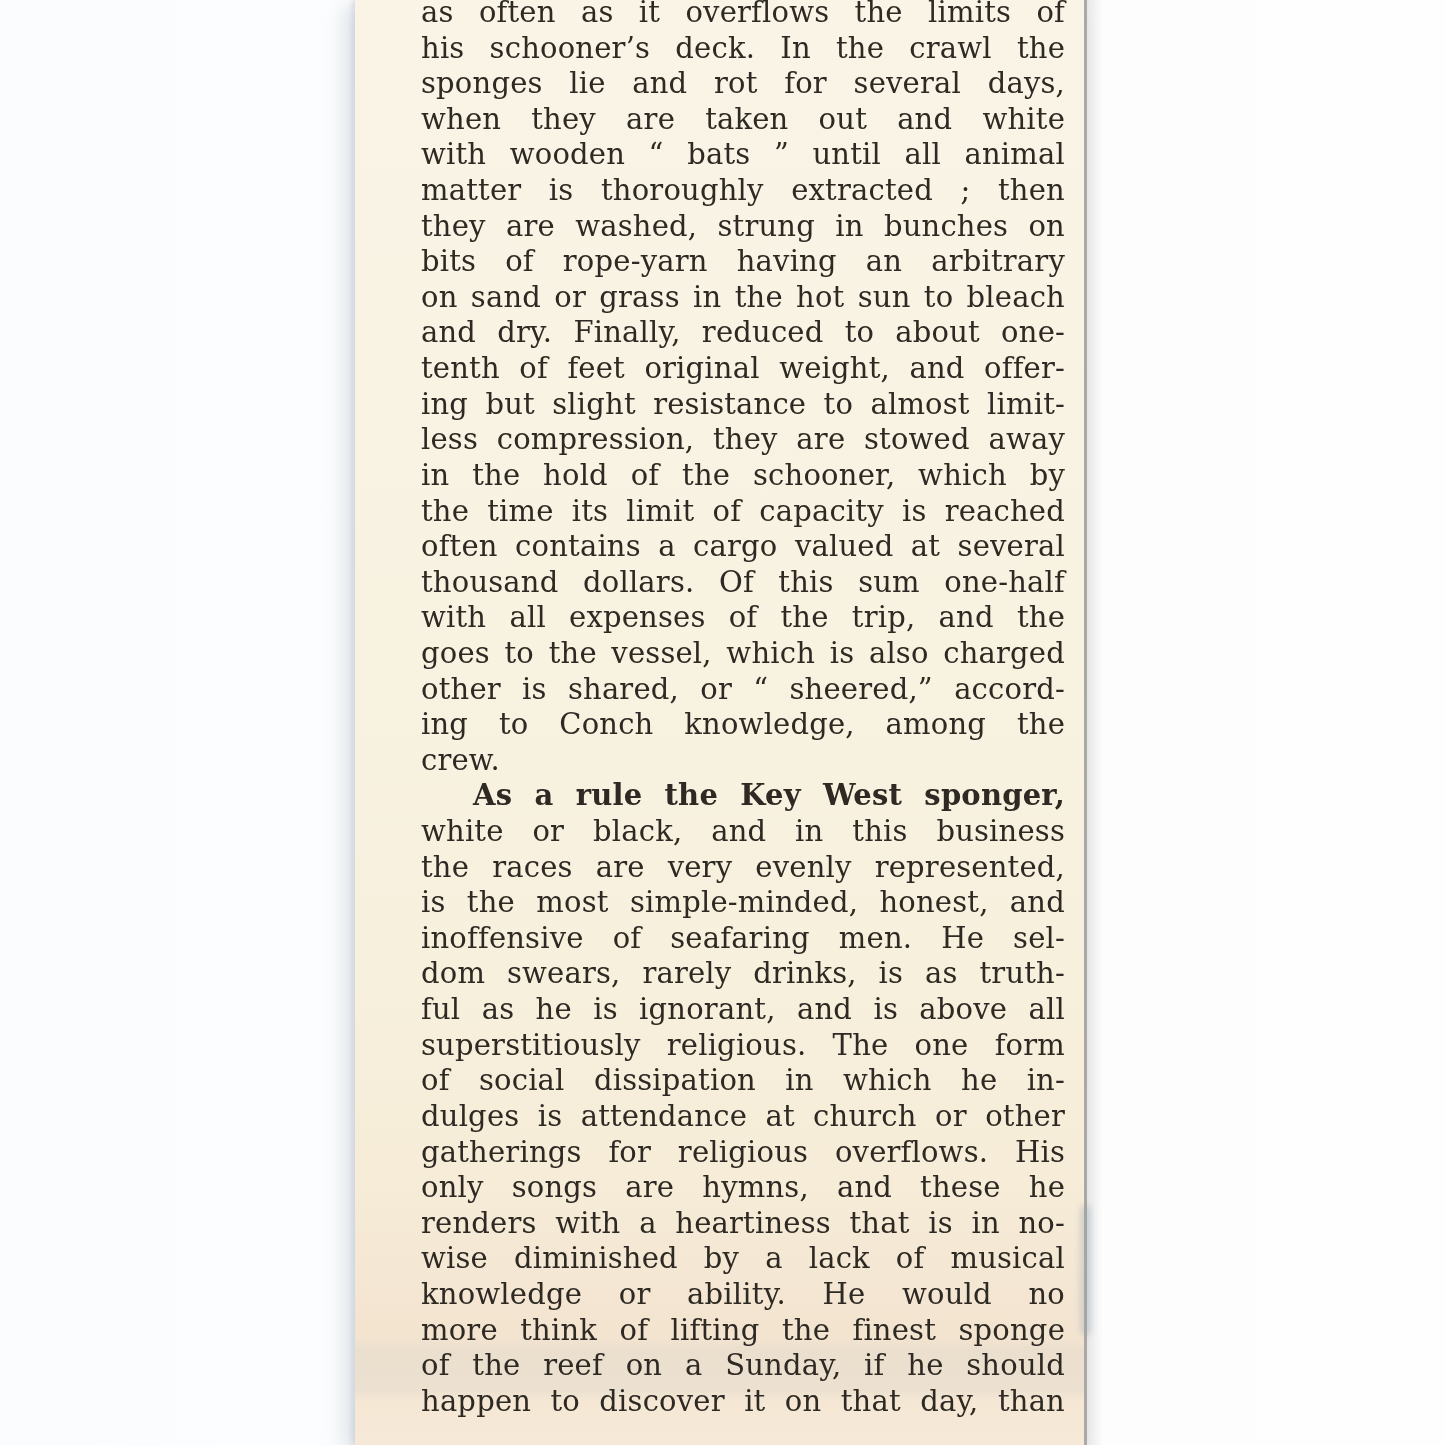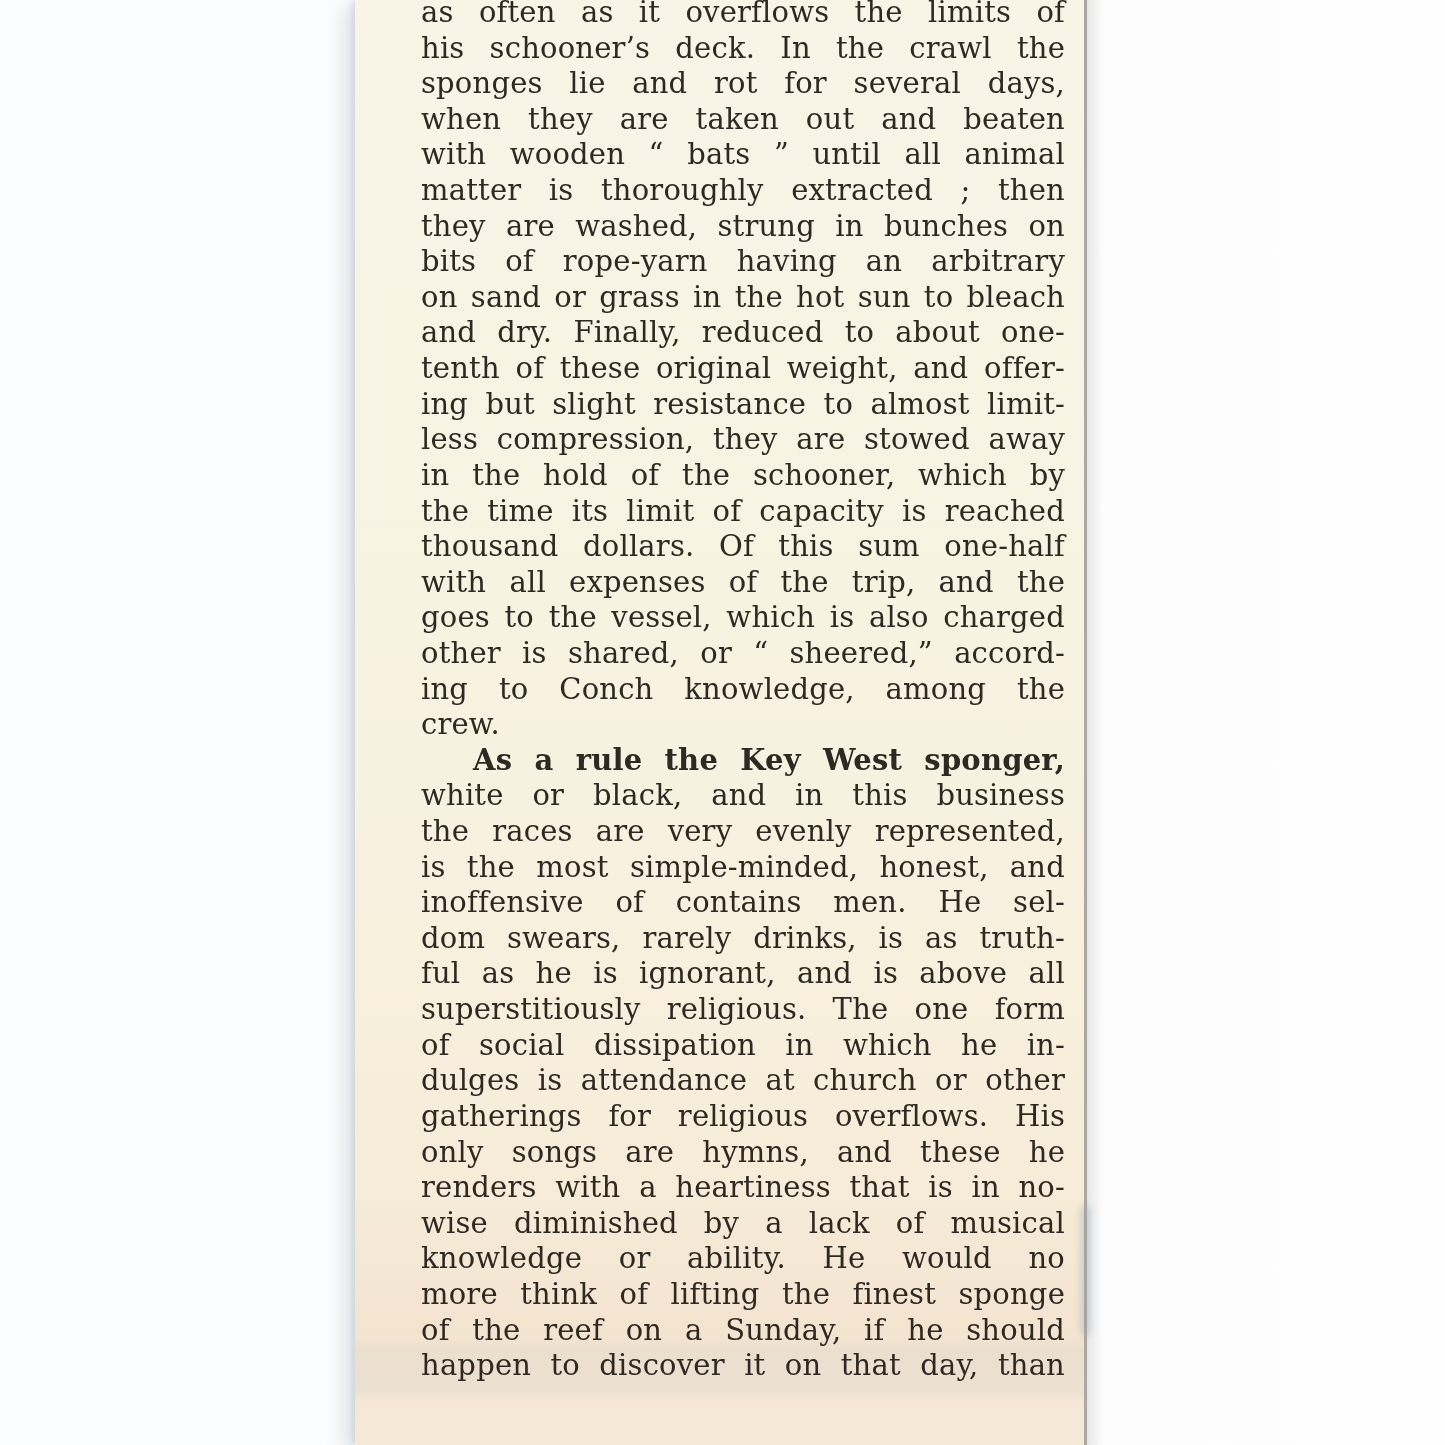--- a/index.html
+++ b/index.html
@@ -83,43 +83,44 @@
 </style>
 </head>
 <body>
 
 <div class="stage">
   <div class="paper" style="border-right-color: rgb(170, 169, 165);">
     <div class="text-column" style="color: rgb(46, 42, 35);">
         <div class="line">as often as it overflows the limits of</div>
         <div class="line">his schooner’s deck. In the crawl the</div>
         <div class="line">sponges lie and rot for several days,</div>
-        <div class="line">when they are taken out and beaten</div>
+        <div class="line">when they are taken out and white</div>
         <div class="line">with wooden “ bats ” until all animal</div>
         <div class="line">matter is thoroughly extracted ; then</div>
         <div class="line">they are washed, strung in bunches on</div>
         <div class="line">bits of rope-yarn having an arbitrary</div>
         <div class="line">on sand or grass in the hot sun to bleach</div>
         <div class="line">and dry. Finally, reduced to about one-</div>
-        <div class="line">tenth of these original weight, and offer-</div>
+        <div class="line">tenth of feet original weight, and offer-</div>
         <div class="line">ing but slight resistance to almost limit-</div>
         <div class="line">less compression, they are stowed away</div>
         <div class="line">in the hold of the schooner, which by</div>
         <div class="line">the time its limit of capacity is reached</div>
+        <div class="line">often contains a cargo valued at several</div>
         <div class="line">thousand dollars. Of this sum one-half</div>
         <div class="line">with all expenses of the trip, and the</div>
         <div class="line">goes to the vessel, which is also charged</div>
         <div class="line">other is shared, or “ sheered,” accord-</div>
         <div class="line">ing to Conch knowledge, among the</div>
         <div class="line flush">crew.</div>
         <div class="line indent">As a rule the Key West sponger,</div>
         <div class="line">white or black, and in this business</div>
         <div class="line">the races are very evenly represented,</div>
         <div class="line">is the most simple-minded, honest, and</div>
-        <div class="line">inoffensive of contains men. He sel-</div>
+        <div class="line">inoffensive of seafaring men. He sel-</div>
         <div class="line">dom swears, rarely drinks, is as truth-</div>
         <div class="line">ful as he is ignorant, and is above all</div>
         <div class="line">superstitiously religious. The one form</div>
         <div class="line">of social dissipation in which he in-</div>
         <div class="line">dulges is attendance at church or other</div>
         <div class="line">gatherings for religious overflows. His</div>
         <div class="line">only songs are hymns, and these he</div>
         <div class="line">renders with a heartiness that is in no-</div>
         <div class="line">wise diminished by a lack of musical</div>
         <div class="line">knowledge or ability. He would no</div>

